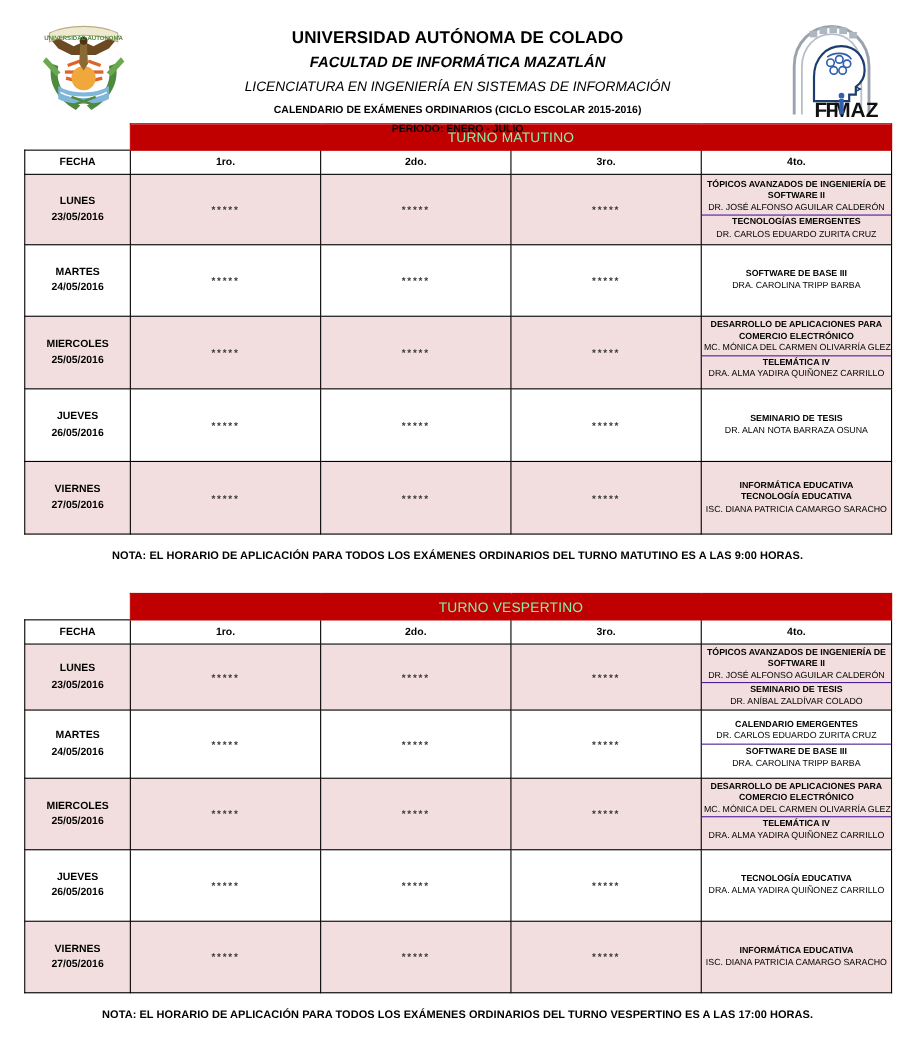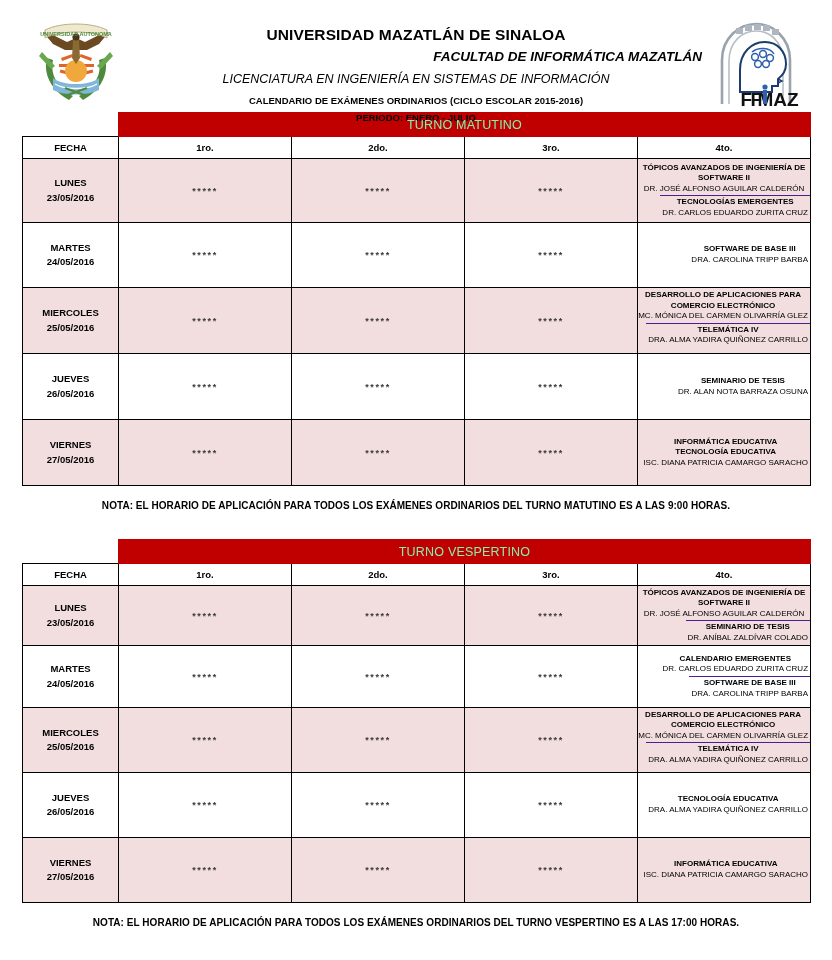--- a/index.html
+++ b/index.html
@@ -43,21 +43,20 @@
     font-size: 15.5px;
     font-weight: bold;
     letter-spacing: .1px;
     line-height: 1.45;
   }
   .t-fac {
     font-size: 13.5px;
     font-weight: bold;
     font-style: italic;
     line-height: 1.7;
-    text-align: right;
   }
   .t-lic {
     font-size: 12.5px;
     font-weight: normal;
     font-style: italic;
     line-height: 1.75;
   }
   .t-cal {
     font-size: 9.5px;
     font-weight: bold;
@@ -134,21 +133,20 @@
     vertical-align: top;
     overflow: hidden;
   }
   .subwrap {
     width: 100%;
     height: 100%;
     overflow: hidden;
     display: flex;
     flex-direction: column;
     justify-content: center;
-    align-items: flex-end;
   }
   .subwrap.top { justify-content: flex-start; }
   .subblock {
     padding: 1px 2px;
     box-sizing: border-box;
     overflow: hidden;
   }
   .subblock + .subblock { border-top: 1px solid #4c1d95; }
   .subblock.clip { max-height: 34px; }
   .subblock.clip2 { max-height: 38px; }
@@ -209,21 +207,21 @@
       <circle cx="43" cy="23" r="3.6" fill="#4a3418"></circle>
 
       <path d="M12 16 C28 8 58 8 74 16 L74 24 C58 16 28 16 12 24 Z" fill="#efe9cf" stroke="#b9ae85" stroke-width="1"></path>
       <text x="43" y="22" font-family="'Liberation Sans',sans-serif" font-size="5.5" font-weight="bold" fill="#4e8a3d" text-anchor="middle">UNIVERSIDAD AUTONOMA</text>
 
       <path d="M32 82 L54 74 M54 82 L32 74" stroke="#4e8a3d" stroke-width="2.2" fill="none"></path>
     </svg>
   </div>
 
   <div class="header-titles">
-    <div class="t-uas">UNIVERSIDAD MAZATLÁN DE SINALOA</div>
+    <div class="t-uas">UNIVERSIDAD AUTÓNOMA DE COLADO</div>
     <div class="t-fac">FACULTAD DE INFORMÁTICA MAZATLÁN</div>
     <div class="t-lic">LICENCIATURA EN INGENIERÍA EN SISTEMAS DE INFORMACIÓN</div>
     <div class="t-cal">CALENDARIO DE EXÁMENES ORDINARIOS (CICLO ESCOLAR 2015-2016)</div>
     <div class="t-per">PERIODO: ENERO - JULIO</div>
   </div>
 
   <div class="logo-right">
     <svg width="96" height="96" viewBox="0 0 96 96" aria-hidden="true">
 
       <path d="M14 90 L14 46 C14 24 31 10 48 10 C65 10 82 24 82 46 L82 90" fill="none" stroke="#9aa3ad" stroke-width="2.6"></path>

